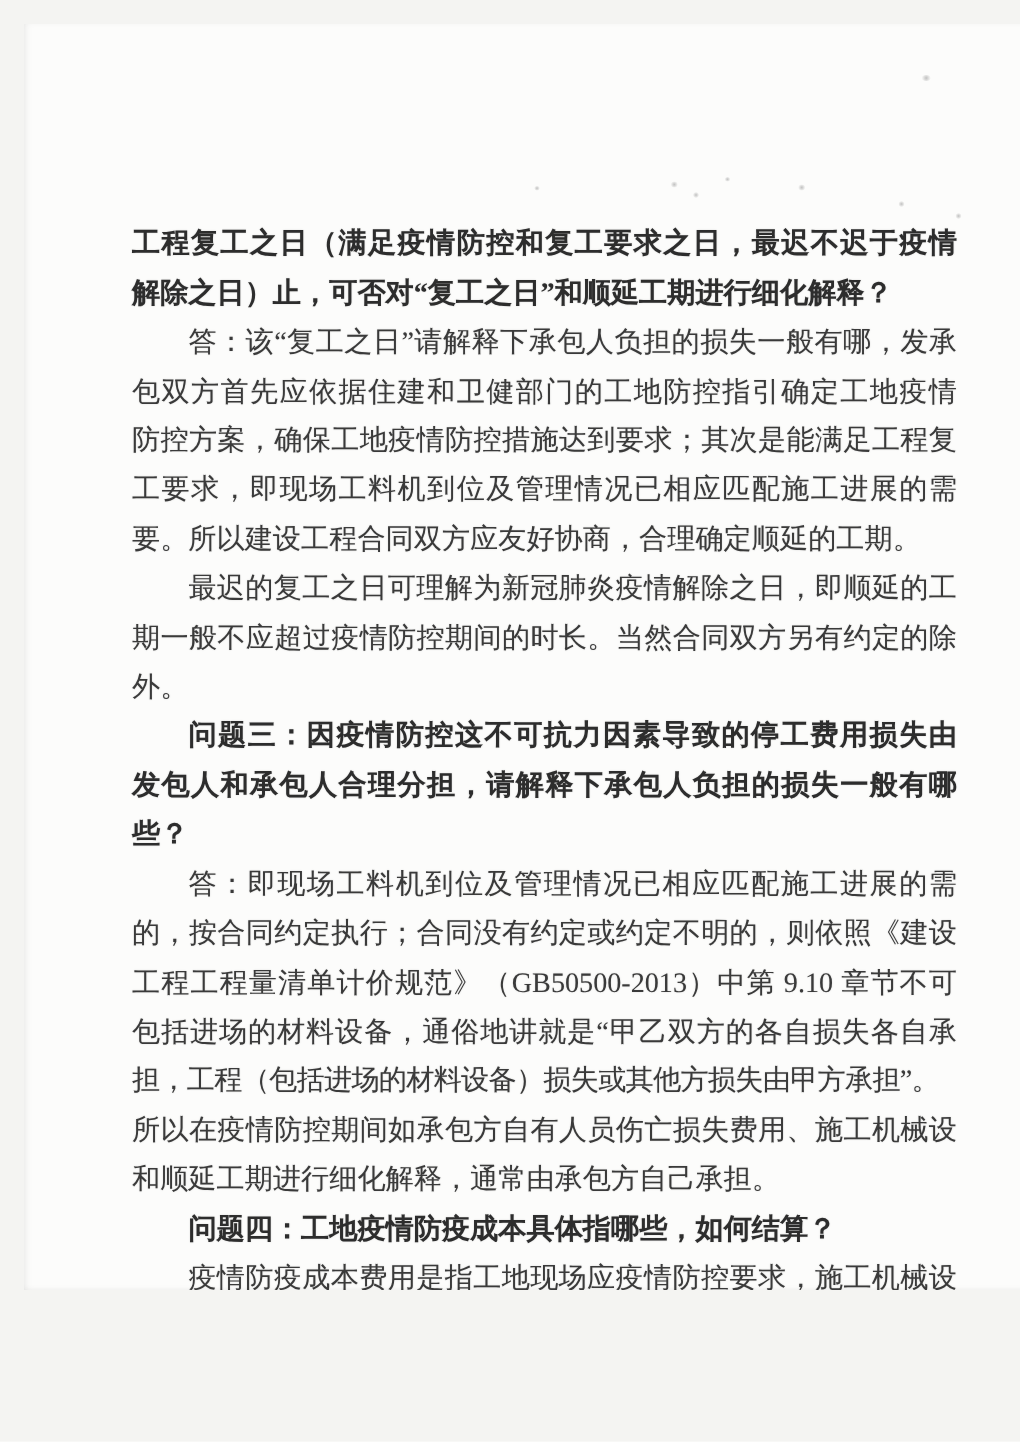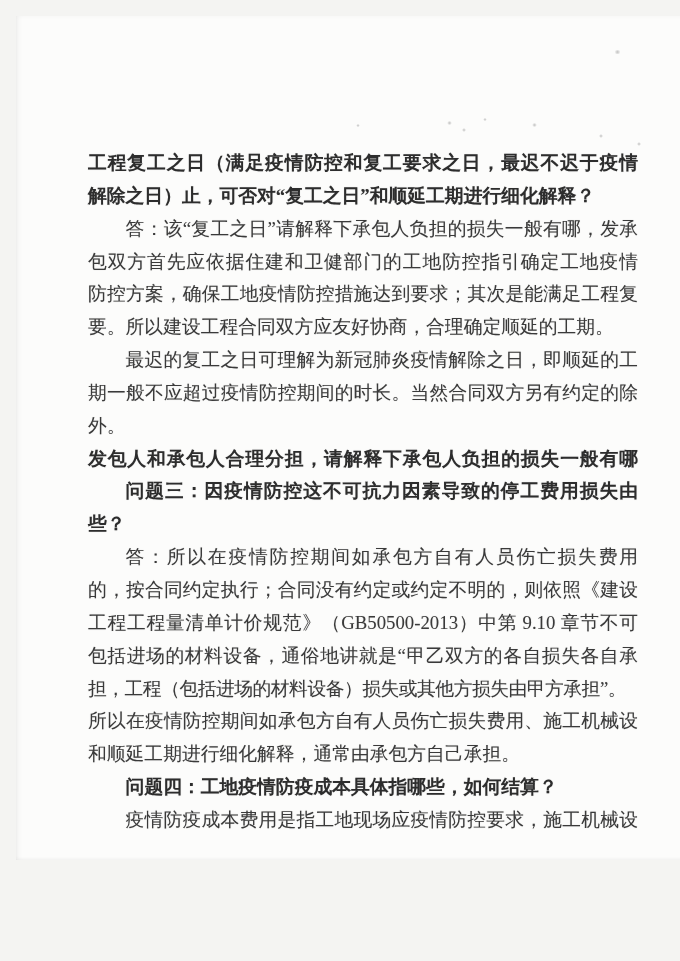--- a/index.html
+++ b/index.html
@@ -85,28 +85,29 @@
 <body>
 
 <div class="page">
 
   <div class="text-block">
       <div class="line bold just">工程复工之日（满足疫情防控和复工要求之日，最迟不迟于疫情</div>
       <div class="line bold">解除之日）止，可否对“复工之日”和顺延工期进行细化解释？</div>
       <div class="line indent just">答：该“复工之日”请解释下承包人负担的损失一般有哪，发承</div>
       <div class="line just">包双方首先应依据住建和卫健部门的工地防控指引确定工地疫情</div>
       <div class="line just">防控方案，确保工地疫情防控措施达到要求；其次是能满足工程复</div>
+      <div class="line just">工要求，即现场工料机到位及管理情况已相应匹配施工进展的需</div>
       <div class="line">要。所以建设工程合同双方应友好协商，合理确定顺延的工期。</div>
       <div class="line indent just">最迟的复工之日可理解为新冠肺炎疫情解除之日，即顺延的工</div>
       <div class="line just">期一般不应超过疫情防控期间的时长。当然合同双方另有约定的除</div>
       <div class="line">外。</div>
+      <div class="line bold indent just">问题三：因疫情防控这不可抗力因素导致的停工费用损失由</div>
       <div class="line bold just">发包人和承包人合理分担，请解释下承包人负担的损失一般有哪</div>
-      <div class="line bold indent just">问题三：因疫情防控这不可抗力因素导致的停工费用损失由</div>
       <div class="line bold">些？</div>
-      <div class="line indent just">答：所以在疫情防控期间如承包方自有人员伤亡损失费用</div>
+      <div class="line indent just">答：即现场工料机到位及管理情况已相应匹配施工进展的需</div>
       <div class="line just">的，按合同约定执行；合同没有约定或约定不明的，则依照《建设</div>
       <div class="line just">工程工程量清单计价规范》（GB50500-2013）中第 9.10 章节不可</div>
       <div class="line just">包括进场的材料设备，通俗地讲就是“甲乙双方的各自损失各自承</div>
       <div class="line tight">担，工程（包括进场的材料设备）损失或其他方损失由甲方承担”。</div>
       <div class="line just">所以在疫情防控期间如承包方自有人员伤亡损失费用、施工机械设</div>
       <div class="line">和顺延工期进行细化解释，通常由承包方自己承担。</div>
       <div class="line bold indent">问题四：工地疫情防疫成本具体指哪些，如何结算？</div>
       <div class="line indent just">疫情防疫成本费用是指工地现场应疫情防控要求，施工机械设</div>
     </div>
 

